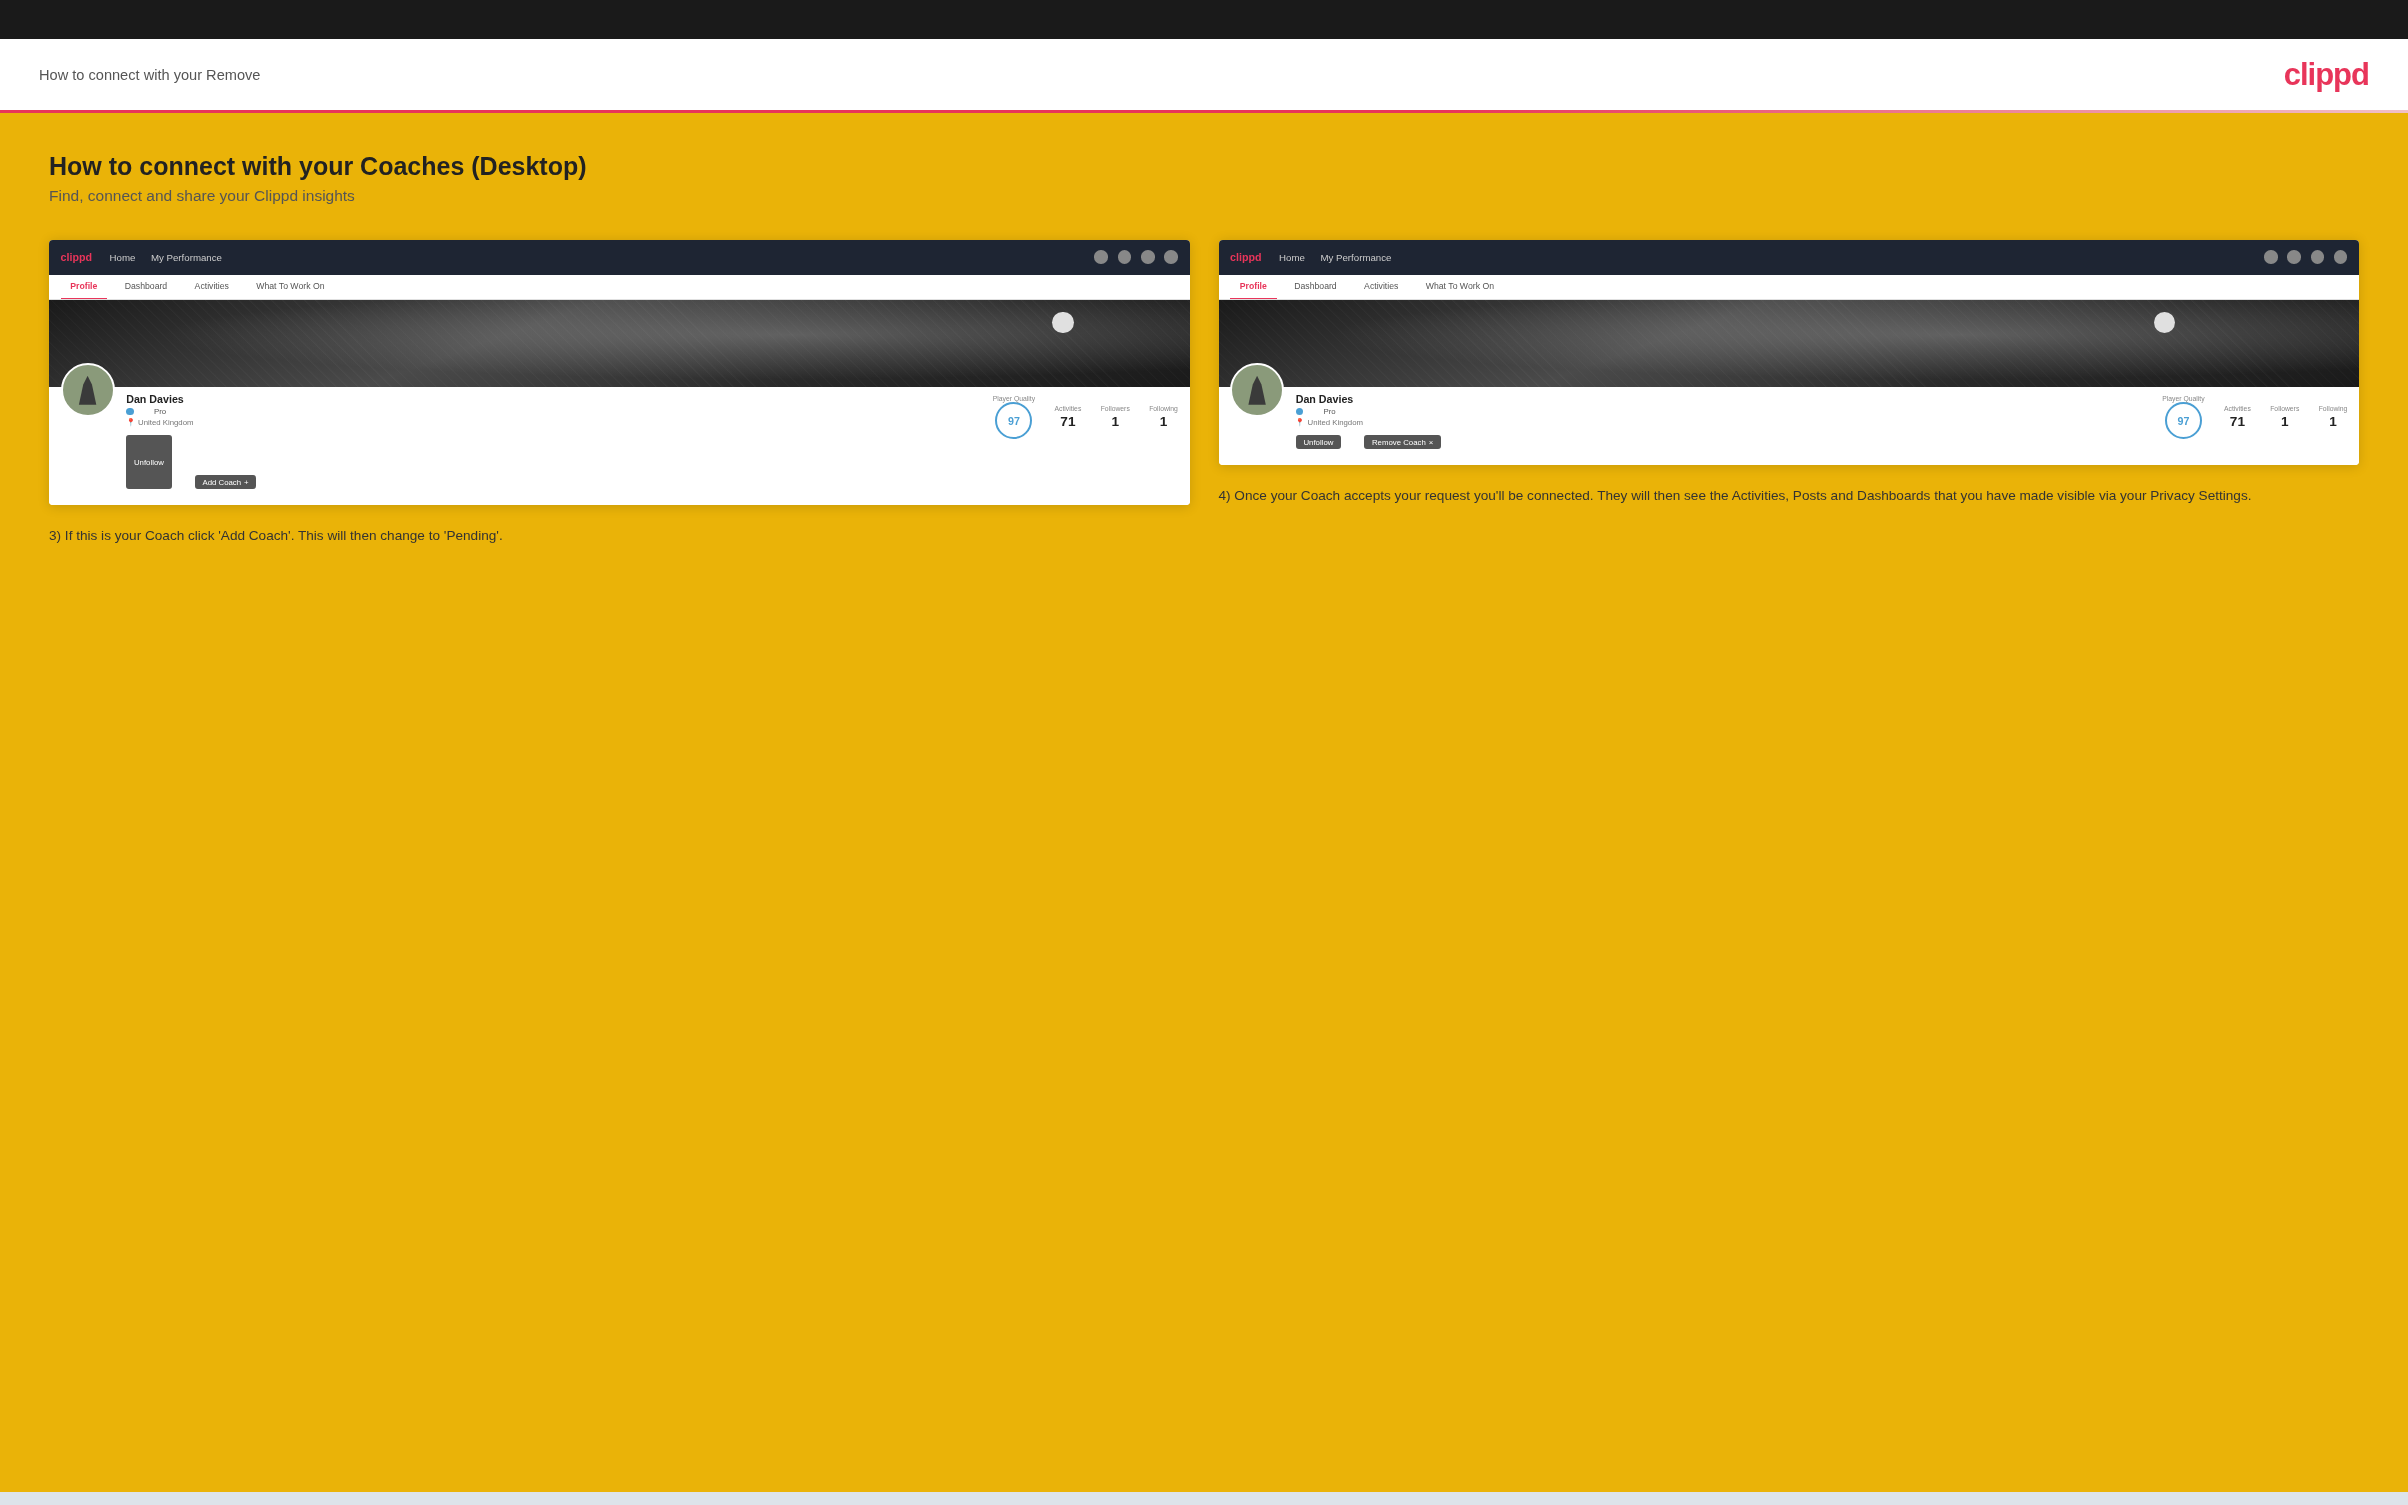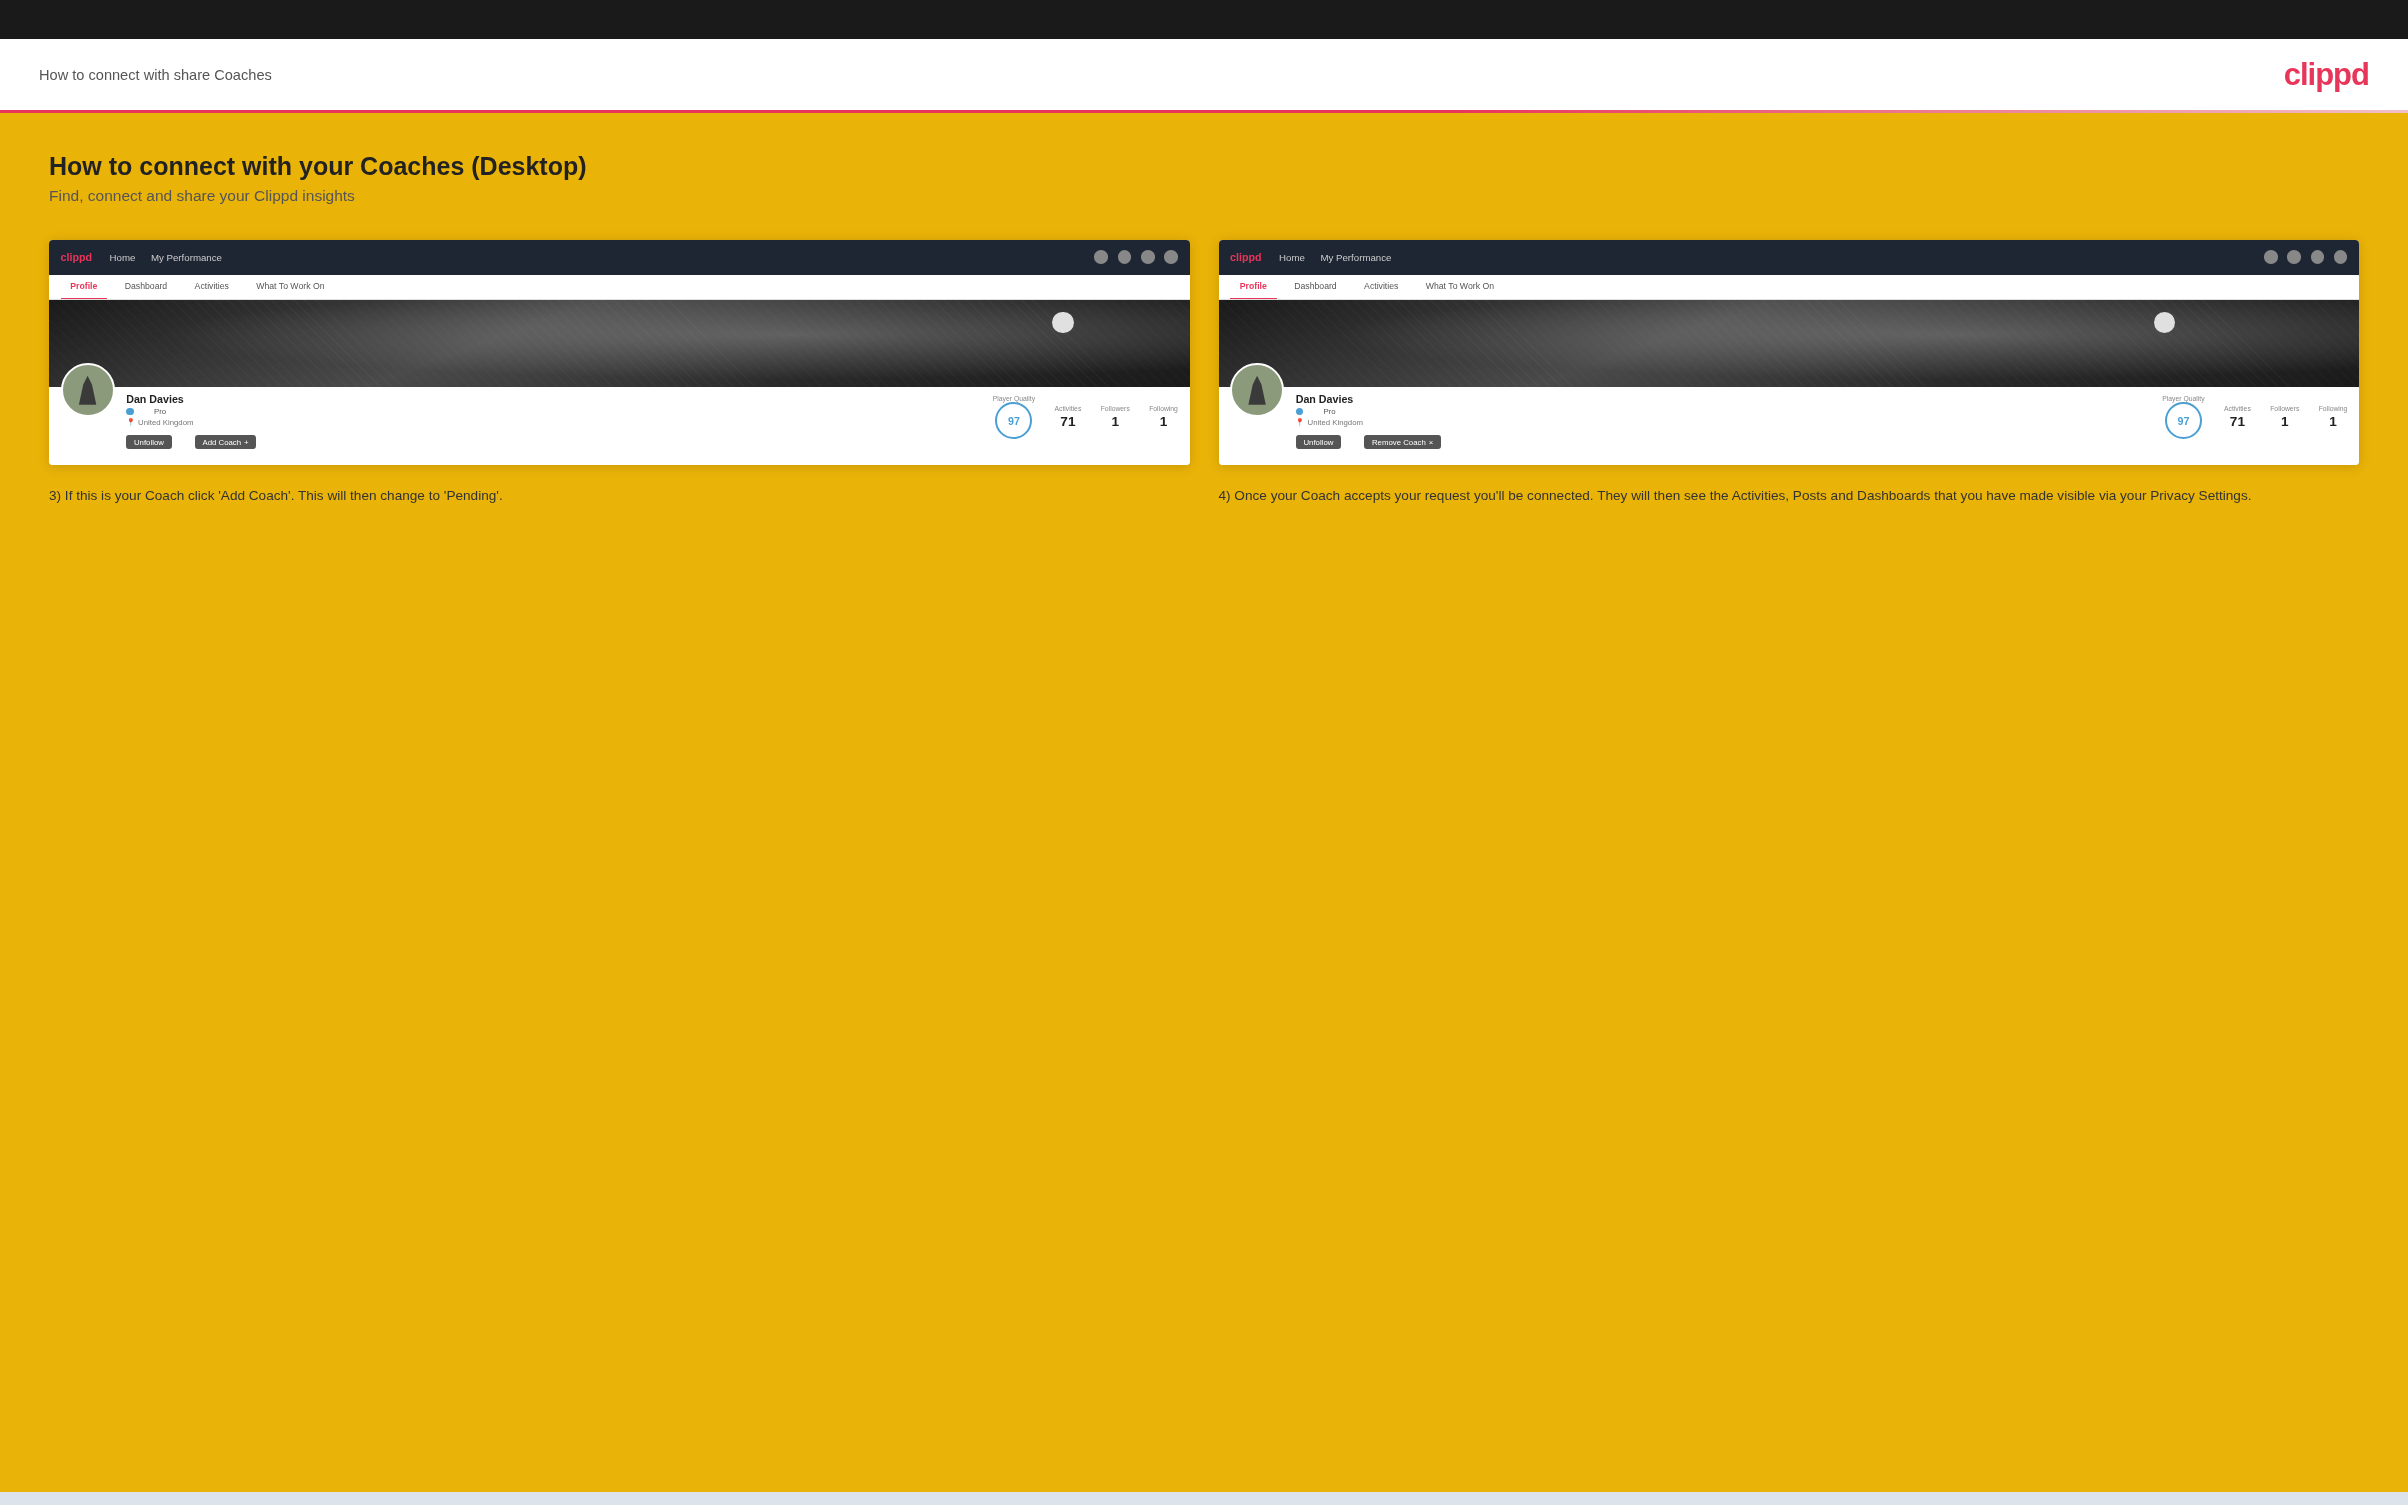--- a/index.html
+++ b/index.html
@@ -249,20 +249,21 @@
       background: #555;
       color: #fff;
       border: none;
       border-radius: 2.9px;
       padding: 2.9px 7.8px;
       font-size: 7.8px;
       cursor: pointer;
       display: flex;
       align-items: center;
       gap: 2.9px;
+      margin-top: 40px;
     }
     .btn-remove-coach {
       background: #555;
       color: #fff;
       border: none;
       border-radius: 2.9px;
       padding: 2.9px 7.8px;
       font-size: 7.8px;
       cursor: pointer;
       display: flex;
@@ -324,21 +325,21 @@
     .screenshot-frame-2 .profile-banner .moon {
       right: 184px;
     }
   </style>
 </head>
 <body>
 
 <div class="top-bar"></div>
 
 <div class="header">
-  <span class="header-title">How to connect with share Coaches</span>
+  <span class="header-title">How to connect with your Remove</span>
   <span class="logo">clippd</span>
 </div>
 
 <div class="header-divider"></div>
 
 <div class="main-content">
 
   <div class="section-title">How to connect with your Coaches (Desktop)</div>
   <div class="section-subtitle">Find, connect and share your Clippd insights</div>
 

